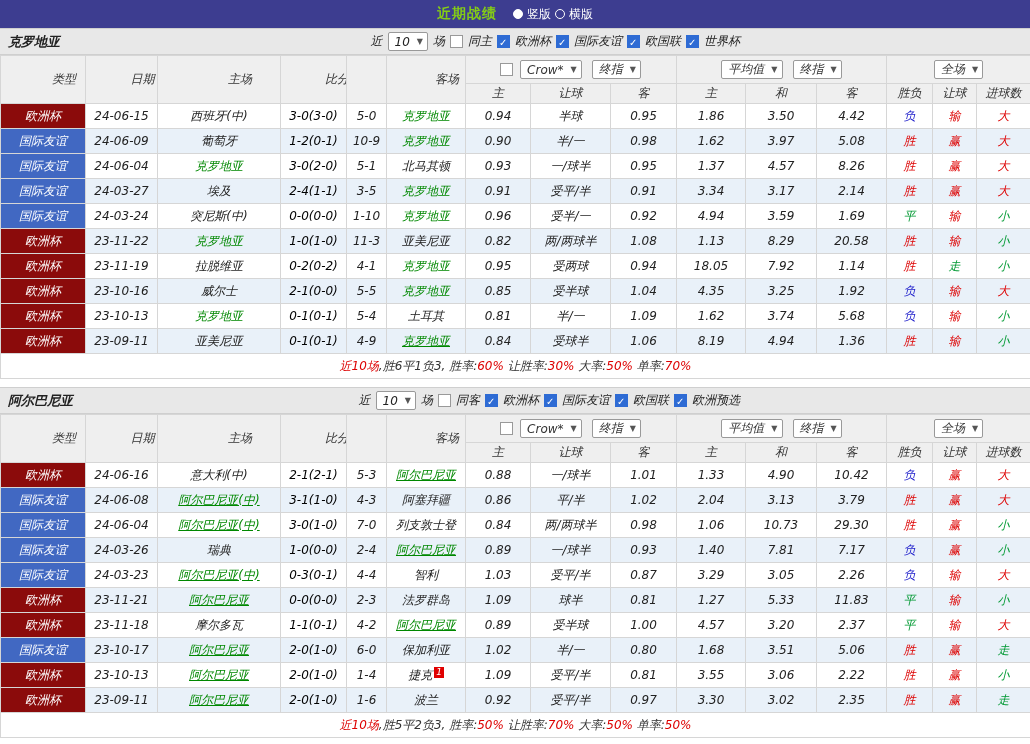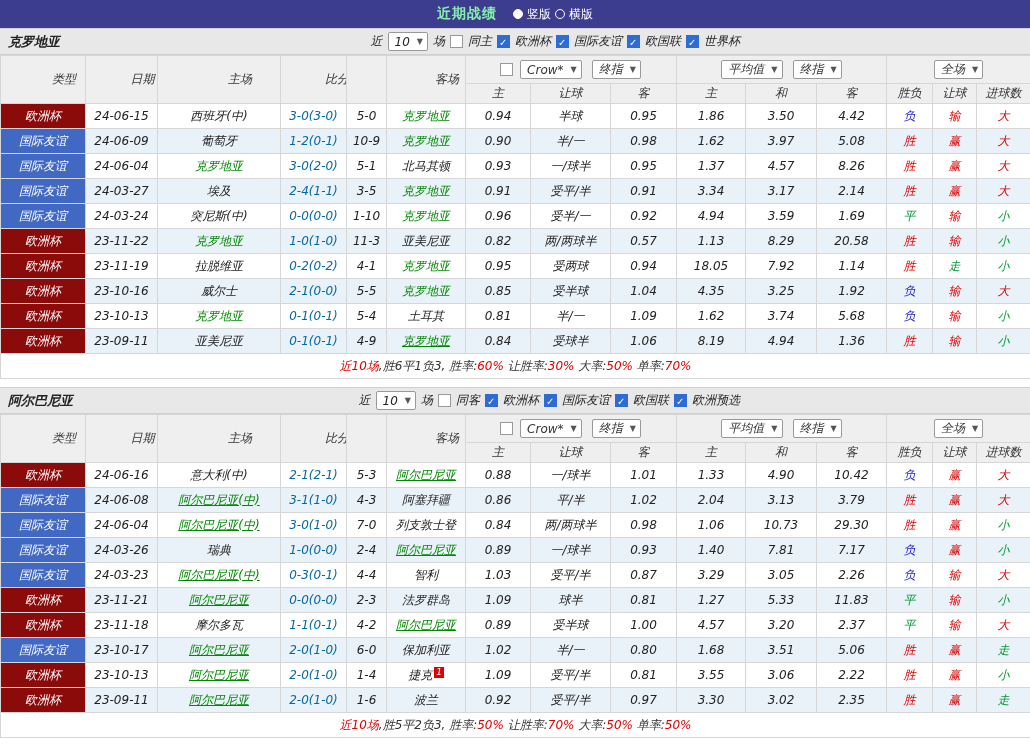--- a/index.html
+++ b/index.html
@@ -12,21 +12,21 @@
   }
   
   .topbar {
     height: 28px;
     background: #3d3d90;
     display: flex;
     align-items: center;
     justify-content: center;
     gap: 16px;
   }
-  .topbar-title { color: #86efac; font-weight: bold; font-size: 14px; letter-spacing: 1px; }
+  .topbar-title { color: #84cc16; font-weight: bold; font-size: 14px; letter-spacing: 1px; }
   .radio { display: inline-flex; align-items: center; gap: 4px; color: #fff; cursor: default; }
   .rdot { width: 10px; height: 10px; border: 1px solid #fff; border-radius: 50%; display: inline-block; background: transparent; flex: none; }
   .rdot.on { background: #fff; }
   
   .team-section { margin-bottom: 8px; font-style: italic; }
   .section-bar {
     height: 27px;
     background: #e8e8e8;
     border-top: 1px solid #cfcfcf;
     border-bottom: 1px solid #cfcfcf;
@@ -54,21 +54,21 @@
     border: 1px solid #d6d6d6; text-align: center;
     overflow: hidden; white-space: nowrap; padding: 0 2px;
   }
   .matches thead th { background: #efefef; font-weight: normal; color: #333; }
   .matches thead tr.hA th { height: 28px; padding-left: 44px; }
   .matches thead tr.hB th { height: 20px; }
   .matches tbody td { height: 25px; }
   .matches tbody tr:nth-child(even) td { background: #e9f1f9; }
   td.type-euro { background: #8b0b0b !important; color: #fff; }
   td.type-friendly { background: #4168c2 !important; color: #fff; }
-  .score { color: #0369a1; }
+  .score { color: #000000; }
   .focal { color: #008800; }
   .u { text-decoration: underline; }
   .c-r { color: #dd0000; } .c-g { color: #009933; } .c-b { color: #2222cc; }
   .redmark { display: inline-block; background: #e00000; color: #fff; font-size: 9px; line-height: 11px; padding: 0 2px; margin-left: 2px; vertical-align: top; }
   .summary-row td { height: 26px; background: #fff !important; color: #333; }
   .ctrl { padding: 0 2px !important; }
   .ctrl .sel { margin: 0 5px; }
   .ctrl-left { text-align: left; margin-top: 24px; }
   .ctrl-left .cbx { margin: 0 2px 0 4px; }
 </style>
@@ -257,21 +257,21 @@
             </tr>
             <tr class="mrow">
               <td class="type-euro">欧洲杯</td>
               <td>23-11-22</td>
               <td><span class="focal">克罗地亚</span></td>
               <td class="score">1-0(1-0)</td>
               <td>11-3</td>
               <td><span>亚美尼亚</span></td>
               <td>0.82</td>
               <td>两/两球半</td>
-              <td>0.57</td>
+              <td>1.08</td>
               <td>1.13</td>
               <td>8.29</td>
               <td>20.58</td>
               <td class="c-r">胜</td>
               <td class="c-r">输</td>
               <td class="c-g">小</td>
             </tr>
             <tr class="mrow">
               <td class="type-euro">欧洲杯</td>
               <td>23-11-19</td>

